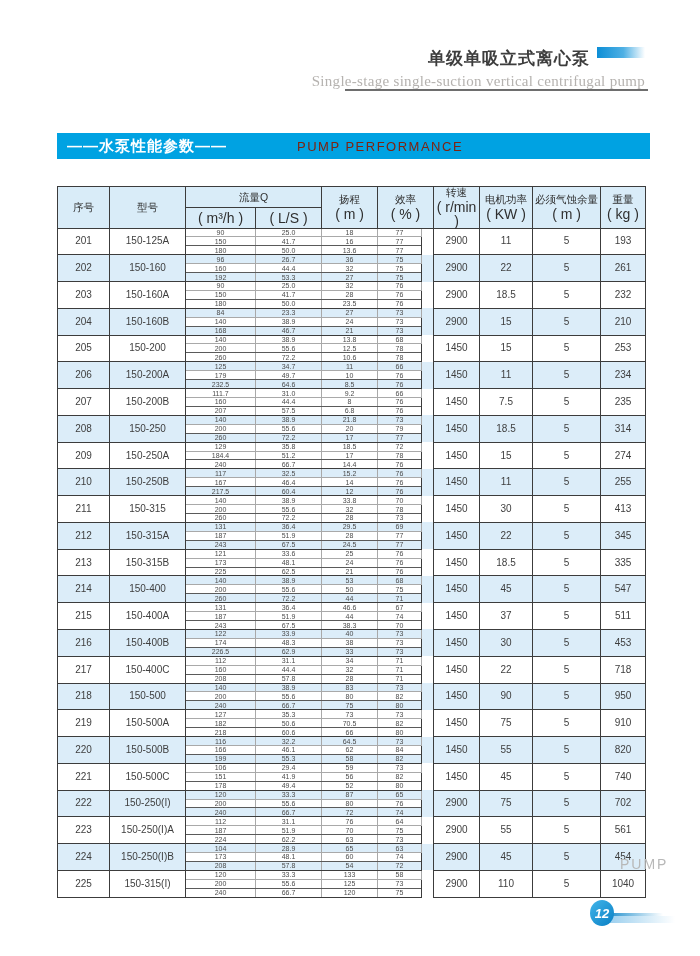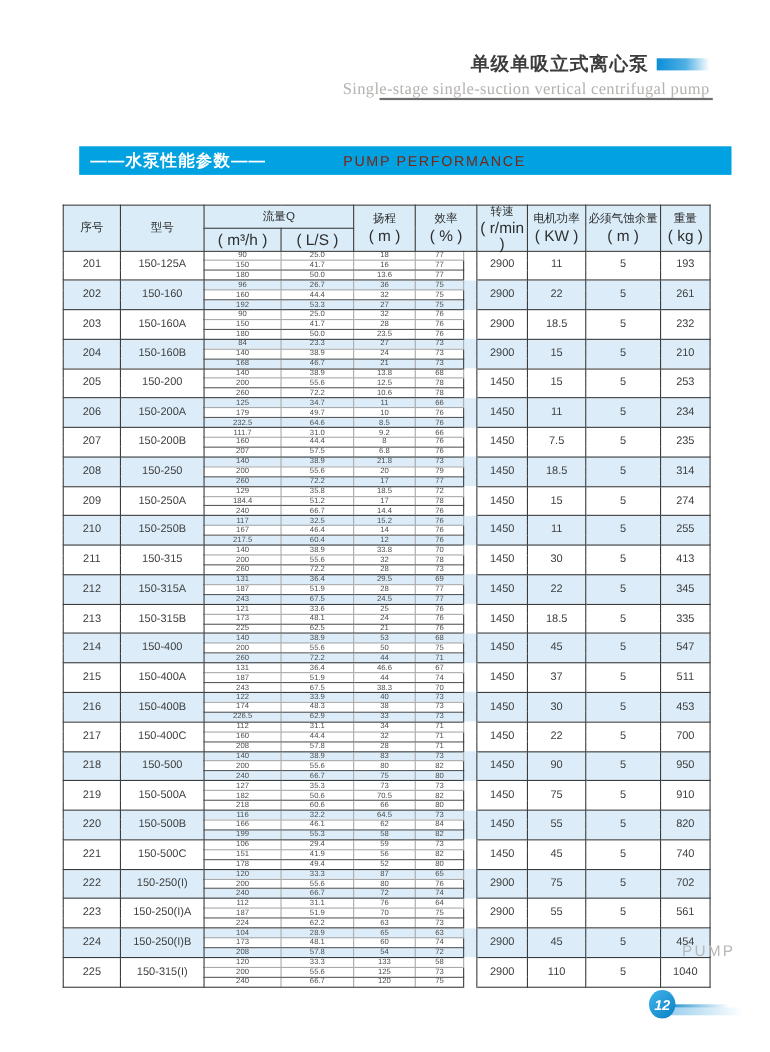--- a/index.html
+++ b/index.html
@@ -1,28 +1,28 @@
 <!DOCTYPE html>
 <html><head>
 <meta charset="utf-8">
 <style>
   * { margin:0; padding:0; box-sizing:border-box; }
   body { font-family:"Liberation Sans", sans-serif; background:#fff; }
   .page { position:relative; width:700px; height:956px; background:#ffffff; overflow:hidden; }
 
   
   .masthead { position:absolute; top:47px; right:55px; text-align:right; }
-  .title-row { display:flex; align-items:center; justify-content:flex-end; gap:7px;margin-left:48px; }
+  .title-row { display:flex; align-items:flex-start; justify-content:flex-end; gap:7px;margin-left:48px; }
   .title-cn { font-family:"Liberation Serif", serif; font-size:17px; font-weight:bold; color:#3d3d3d; letter-spacing:1px; }
   .title-bar { width:48px; height:11px; background:linear-gradient(to right,#0d8ed6 0%,#4fb0e4 55%,#ffffff 100%); }
   .subtitle { font-family:"Liberation Serif", serif; font-size:15px; color:#b5b2af; margin-top:3px; letter-spacing:0.3px; }
   .head-rule { position:absolute; top:89px; left:345px; width:303px; height:2px; background:#6e6e6e; }
 
   
-  .banner { position:absolute; top:133px; left:72px; width:593px; height:26px; background:#00a2e2; display:flex; align-items:center; }
+  .banner { position:absolute; top:133px; left:57px; width:593px; height:26px; background:#00a2e2; display:flex; align-items:center; }
   .banner-cn { color:#ffffff; font-size:15px; font-weight:bold; margin-left:10px; letter-spacing:1px; }
   .banner-en { color:#7d2310; font-size:13px; margin-left:70px; letter-spacing:1.5px; }
 
   
   .ptable-wrap { position:absolute; top:186px; left:57px; }
   table.ptable { border-collapse:collapse; table-layout:fixed; width:588px;padding-left:34px; }
   .ptable th, .ptable td { padding:0; line-height:1; text-align:center; vertical-align:middle; }
   .ptable th { background:#d9ecf8; border:1px solid #3c3c3c; font-weight:normal; color:#2f2f2f; height:17px; }
   .th-cn { font-size:10.5px; }
   .th-unit { font-size:14px; color:#2f2f2f; margin-top:2px; }
@@ -532,21 +532,21 @@
             <td class="big" rowspan="3">217</td>
             <td class="big" rowspan="3">150-400C</td>
             <td class="sub c0">112</td>
             <td class="sub c1">31.1</td>
             <td class="sub c2">34</td>
             <td class="sub c3">71</td>
             <td class="gap" rowspan="3"></td>
             <td class="big" rowspan="3">1450</td>
             <td class="big" rowspan="3">22</td>
             <td class="big" rowspan="3">5</td>
-            <td class="big" rowspan="3">700</td>
+            <td class="big" rowspan="3">718</td>
           </tr>
           <tr class="s1">
             <td class="sub c0 midc">160</td>
             <td class="sub c1 midc">44.4</td>
             <td class="sub c2 midc">32</td>
             <td class="sub c3 midc">71</td>
           </tr>
           <tr class="s2">
             <td class="sub c0">208</td>
             <td class="sub c1">57.8</td>

